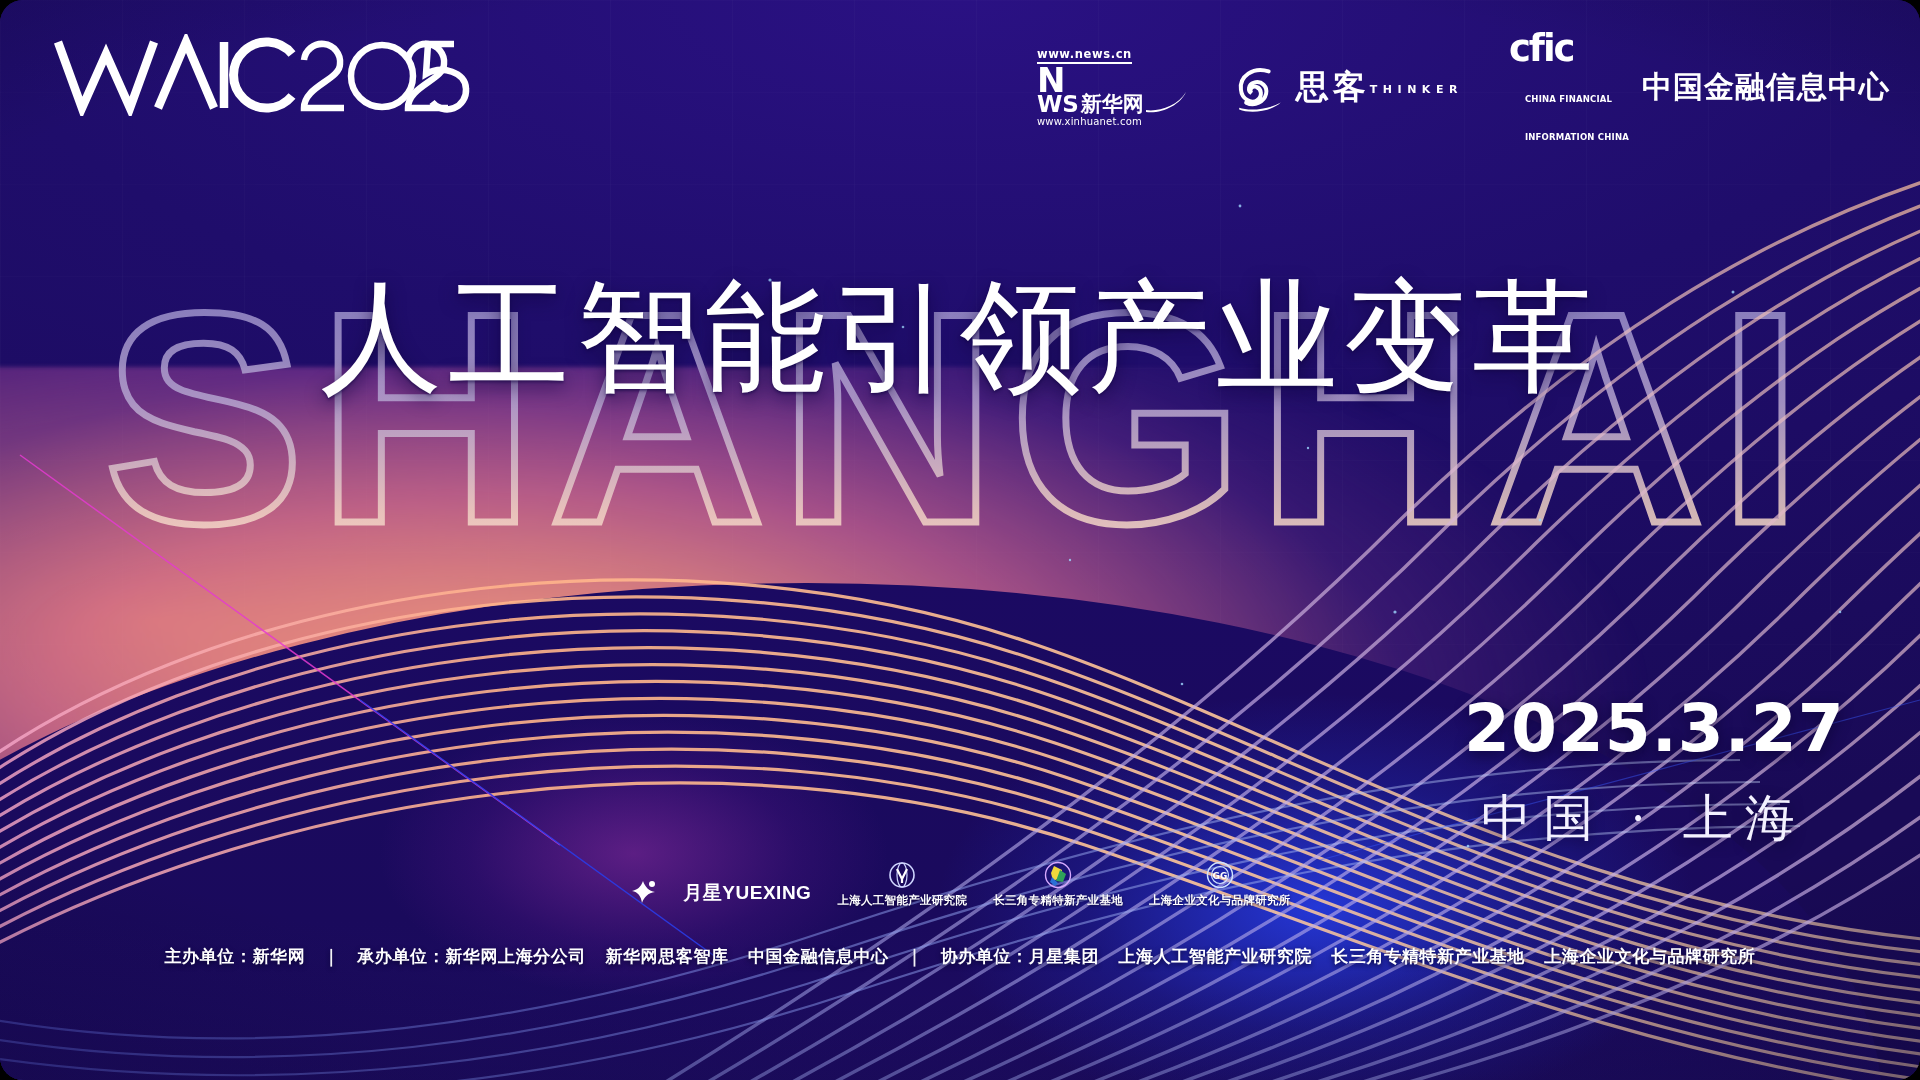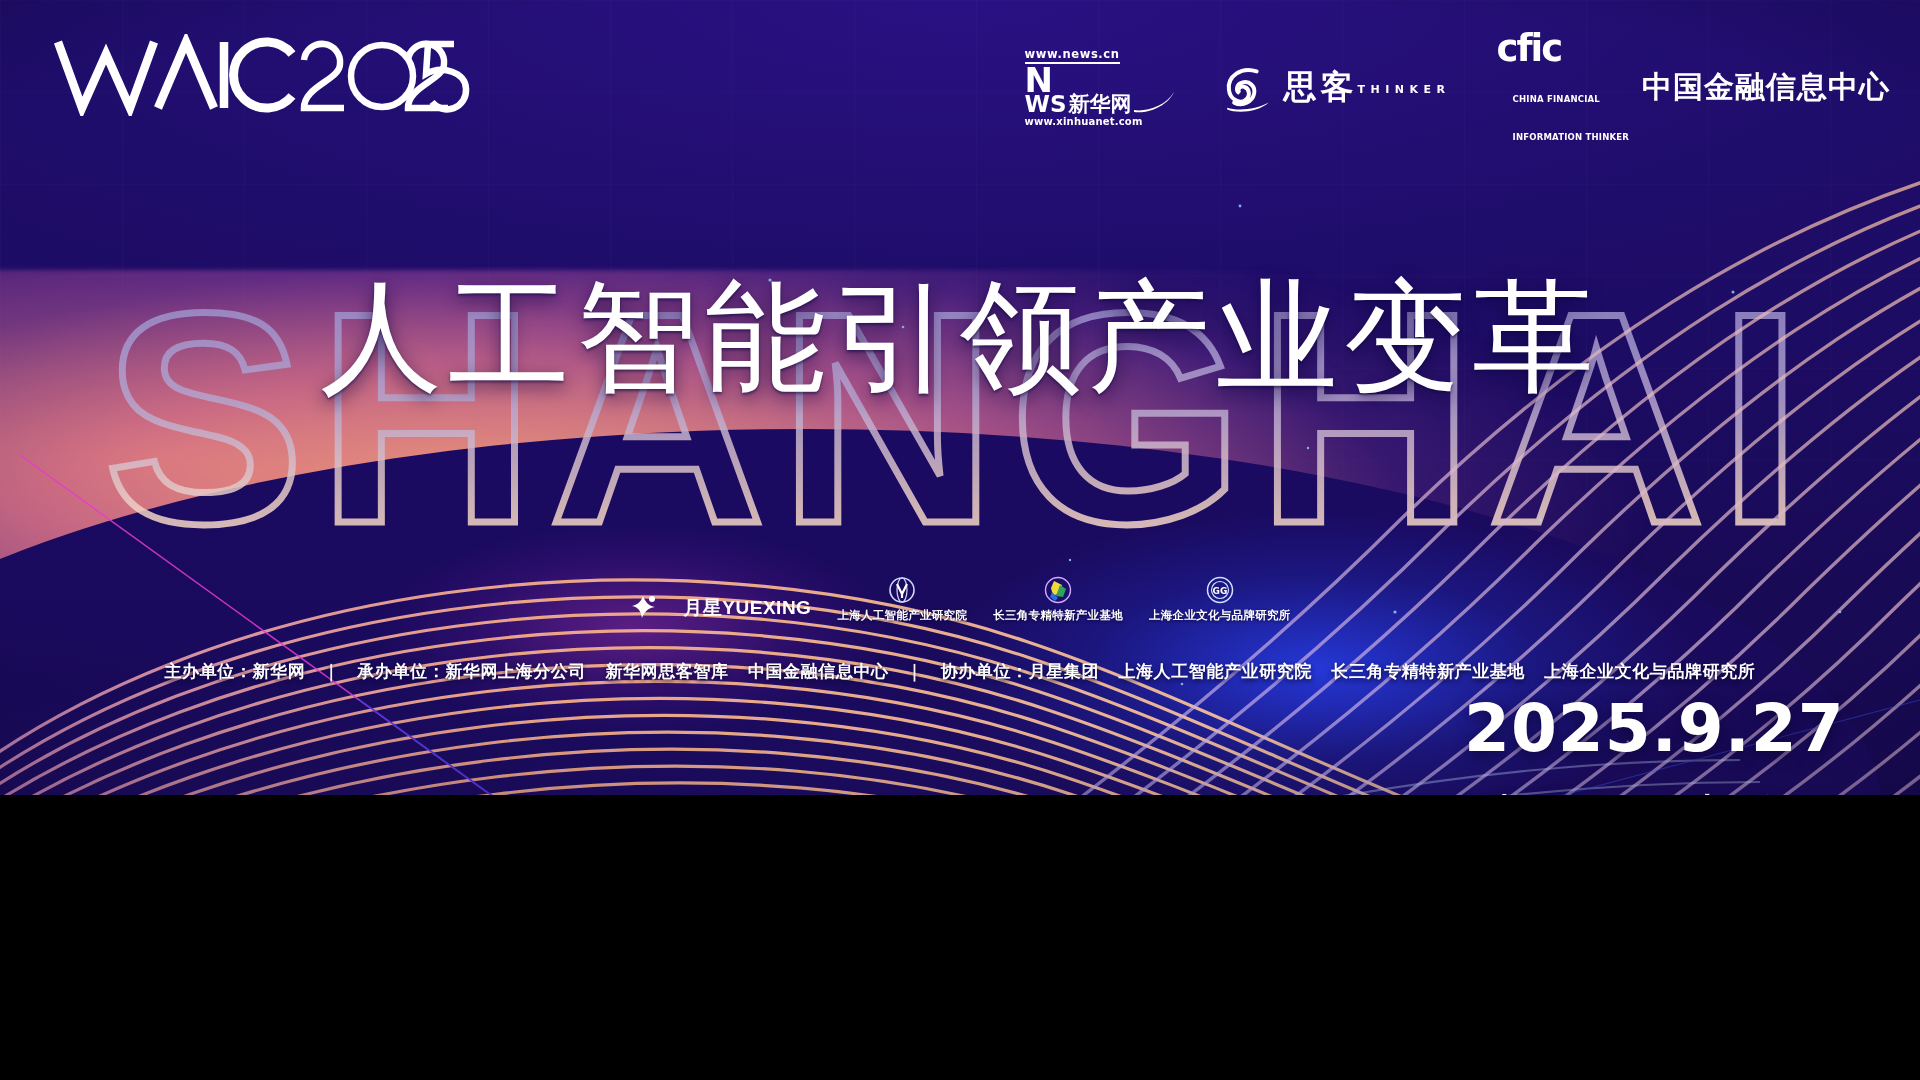--- a/index.html
+++ b/index.html
@@ -1,23 +1,24 @@
 <!DOCTYPE html>
 <html><head>
 <meta charset="utf-8">
 <style>
   * { margin:0; padding:0; box-sizing:border-box; }
   html, body { width:1920px; height:1080px; overflow:hidden; background:#000; }
   body { font-family:"Liberation Sans", sans-serif; }
 
   #stage {
     position:relative;
-    width:1920px; height:795px;
+    width:1920px; height:1080px;
     overflow:hidden;
     background:#1b0c5e;
+    border-radius:23px;
   }
 
   
   .bg-base{
     position:absolute; inset:0;
     background:
       radial-gradient(120% 80% at 50% 0%, #2a1183 0%, #1f0d6b 42%, #190a56 100%);
   }
   .bg-sunset{
     position:absolute; left:-6%; top:34%; width:118%; height:52%;
@@ -138,21 +139,21 @@
   .xh-ws{
     font-family:"DejaVu Sans", sans-serif;
     font-size:23px; font-weight:900; color:#fff; line-height:.9; margin-top:-2px;
   }
   .xh-cn{
     font-size:21px; font-weight:700; color:#fff; line-height:1;
     margin-left:2px; letter-spacing:0px;
   }
   .xh-url-bot{
     font-family:"DejaVu Sans", sans-serif;
-    font-size:10px; font-weight:700; color:#fff; letter-spacing:.2px; margin-top:2px;
+    font-size:10px; font-weight:400; color:#fff; letter-spacing:.2px; margin-top:2px;
   }
   .logo-thinker{ display:flex; align-items:center; gap:10px; }
   .thinker-mark{ width:52px; height:52px; }
   .thinker-txt{ display:flex; flex-direction:row; align-items:center; }
   .thinker-cn{ font-size:33px; font-weight:700; color:#fff; letter-spacing:4px; line-height:1; font-family:"Liberation Serif",serif; }
   .thinker-en{ font-family:"DejaVu Sans", sans-serif; font-size:11px; font-weight:700; color:#fff; letter-spacing:5.5px; margin-top:4px; }
   .logo-cfic{ display:flex; align-items:center; gap:13px; }
   .cfic-mark{ display:flex; flex-direction:column; align-items:flex-start;gap:28px; }
   .cfic-word{ font-family:"DejaVu Sans", sans-serif; font-size:37px; font-weight:900; color:#fff; letter-spacing:-2px; line-height:.9; }
   .cfic-sub{ font-family:"DejaVu Sans", sans-serif; font-size:8.5px; font-weight:700; color:#fff; letter-spacing:.2px; line-height:1.15; margin-top:2px; margin-left:16px; }
@@ -354,33 +355,33 @@
       <div class="thinker-txt">
         <span class="thinker-cn">思客</span>
         <span class="thinker-en">THINKER</span>
       </div>
     </div>
 
     <div class="logo-cfic">
       <div class="cfic-mark">
         <span class="cfic-word">cfic</span>
         <span class="cfic-sub">CHINA FINANCIAL</span>
-        <span class="cfic-sub" style="margin-top:0">INFORMATION THINKER</span>
+        <span class="cfic-sub" style="margin-top:0">INFORMATION CHINA</span>
       </div>
       <span class="cfic-cn">中国金融信息中心</span>
     </div>
 
   </div>
 
   <div class="headline-block">
     <div class="main-title">人工智能引领产业变革</div>
   </div>
 
   <div class="date-block">
-    <div class="date-num">2025.9.27</div>
+    <div class="date-num">2025.3.27</div>
     <div class="date-place">中国 · 上海</div>
   </div>
 
   <div class="sponsor-strip">
 
     <div class="yuexing">
       <svg width="30" height="30" viewBox="0 0 30 30" aria-hidden="true">
         <path d="M14,3 C12,9 8,12 3,13 C9,14 12,18 13,25 C15,19 19,15 26,14 C20,13 16,9 14,3 Z" fill="#ffffff"></path>
         <circle cx="23" cy="6" r="3" fill="#ffffff"></circle>
       </svg>

